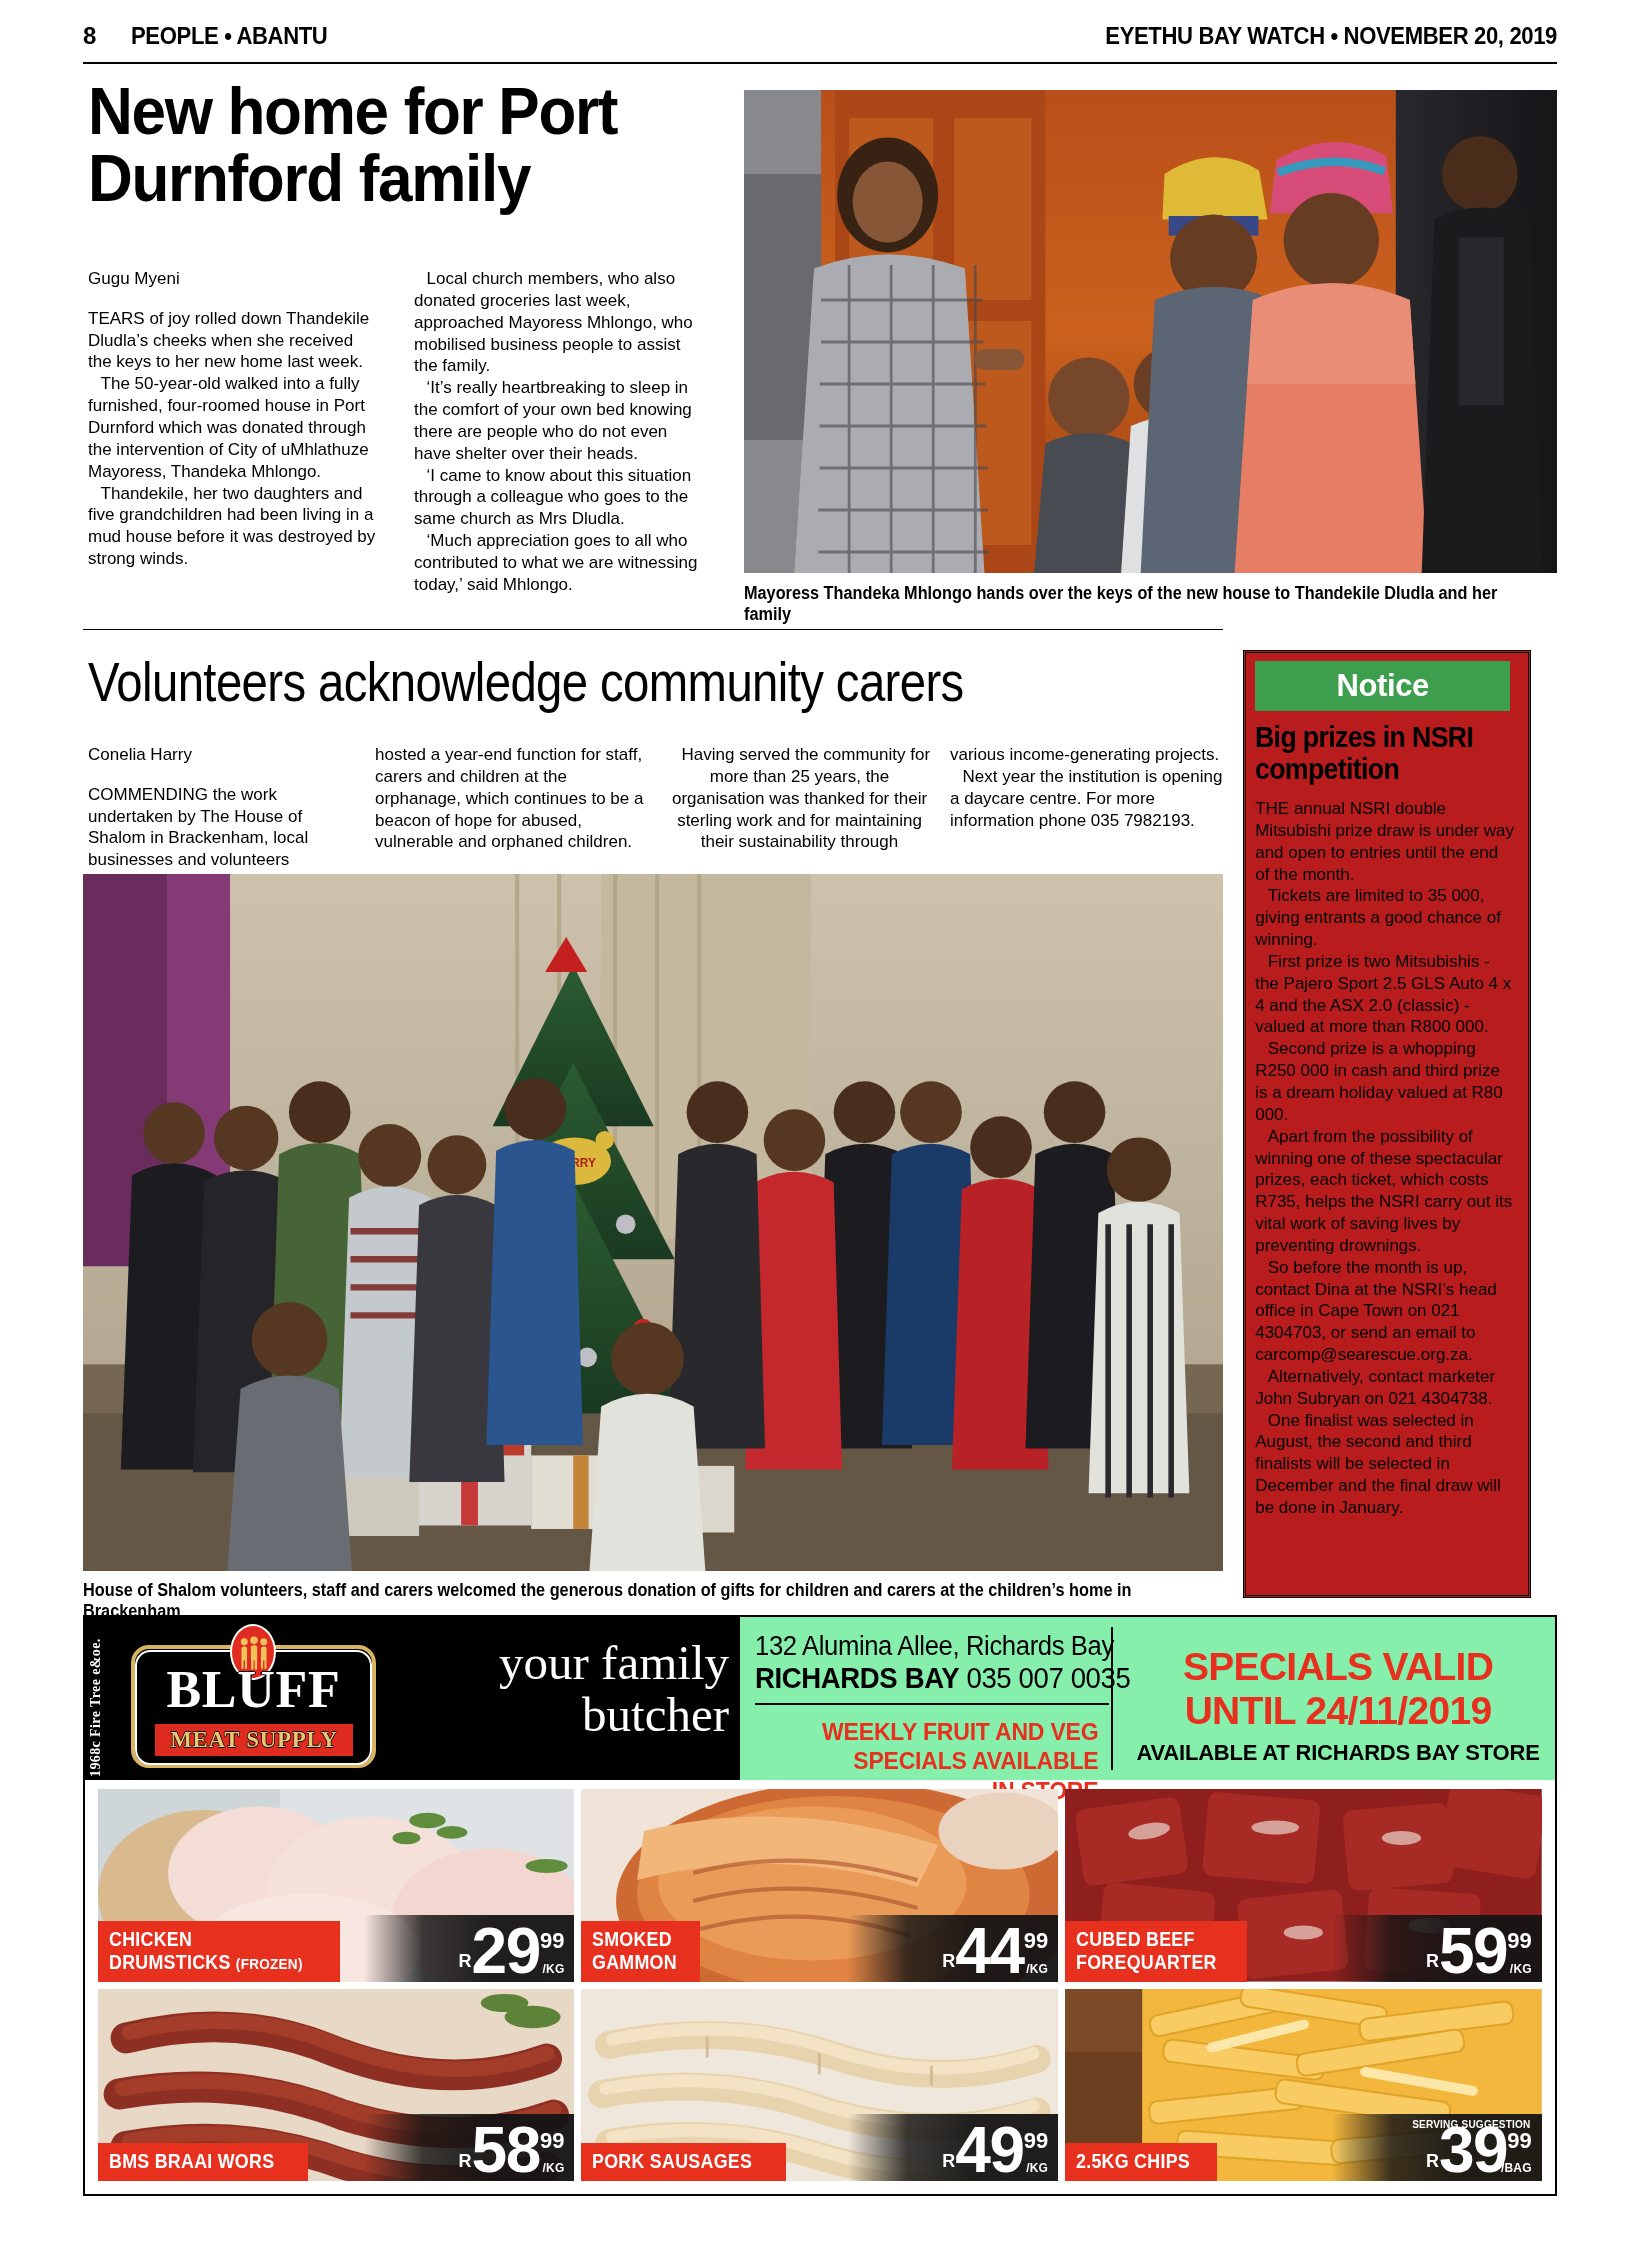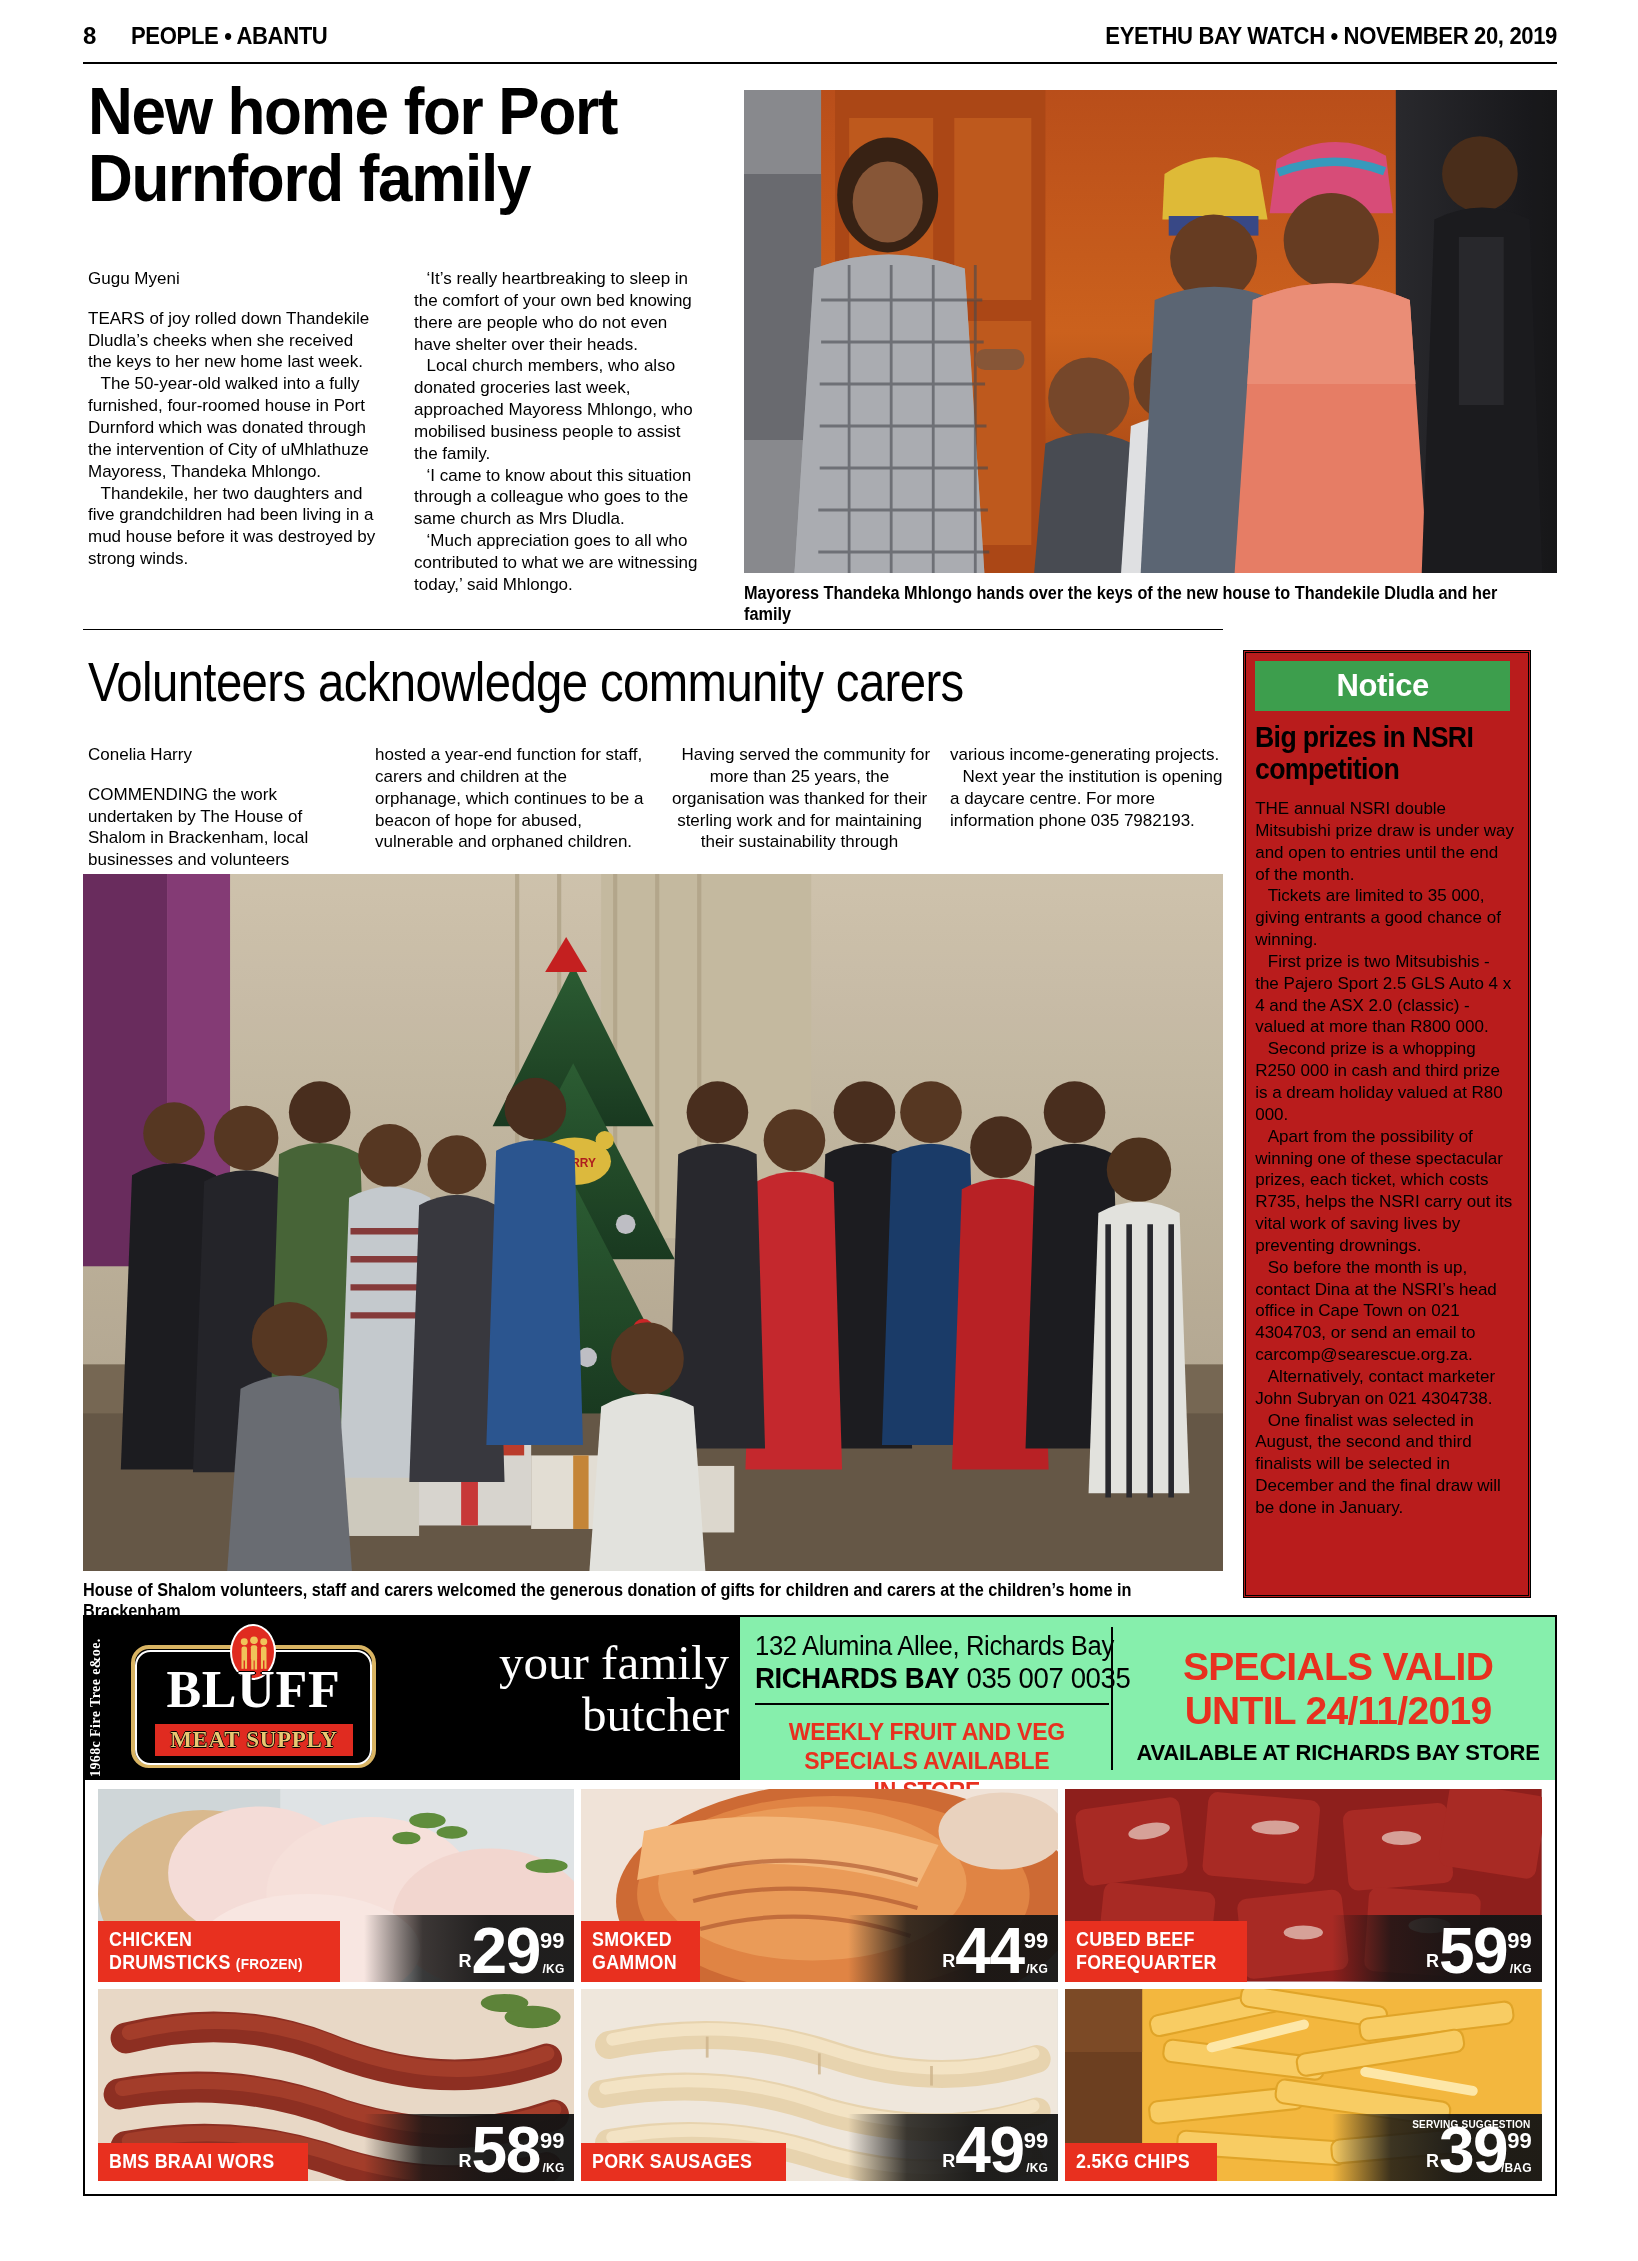--- a/index.html
+++ b/index.html
@@ -67,21 +67,21 @@
   .logo-sub span{display:block;color:#e9c873;font-family:"Liberation Serif",serif;font-weight:bold;font-size:23px;line-height:32px;text-align:center;letter-spacing:0.7px;
      text-shadow:0.7px 0 0 #000,-0.7px 0 0 #000,0 0.7px 0 #000,0 -0.7px 0 #000;}
   .tagline{position:absolute;left:329px;top:19.6px;width:315px;color:#fff;font-family:"Liberation Serif",serif;font-size:49px;line-height:1.06;text-align:right;}
 
   .ad-mid{position:relative;flex:1;height:163px;background:#86efac;display:flex;}
   .ad-addr{position:relative;width:371px;padding:15.4px 12.6px 0 15.4px;box-sizing:border-box;}
   .addr-l1{font-size:27px;line-height:1.1;letter-spacing:-0.4px;transform:scaleX(0.95);transform-origin:left top;white-space:nowrap;}
   .addr-l2{font-size:29px;line-height:1.12;letter-spacing:-0.4px;white-space:nowrap;transform:scaleX(0.95);transform-origin:left top;}
   .addr-l2 b{font-weight:bold;}
   .addr-rule{margin:8.4px 0 0 0;height:2.1px;background:#000;width:354px;}
-  .addr-promo{margin-top:12.6px;color:#e8301f;font-weight:bold;font-size:23px;line-height:1.28;text-align:center;letter-spacing:-0.2px;}
+  .addr-promo{margin-top:12.6px;color:#e8301f;font-weight:bold;font-size:23px;line-height:1.28;text-align:right;letter-spacing:-0.2px;}
   .ad-divider{width:2.1px;background:#000;margin:9.8px 0;}
   .ad-valid{position:relative;flex:1;padding:28px 14px 0 22px;box-sizing:border-box;text-align:center;}
   .valid-big{color:#e8301f;font-weight:bold;font-size:39px;line-height:1.12;letter-spacing:-0.7px;}
   .valid-small{margin-top:8px;font-weight:bold;font-size:22px;letter-spacing:-0.2px;}
 
   
   .grid{position:absolute;left:12.6px;top:172px;width:1444px;height:392px;display:grid;grid-template-columns:repeat(3,1fr);grid-template-rows:repeat(2,1fr);gap:7px;}
   .cell{position:relative;overflow:hidden;background:#ddd;}
   .cell .label{position:absolute;left:0;bottom:0;background:#e8301f;color:#fff;padding:7px 11.2px 8.4px 11.2px;max-width:62%;}
   .cell .label .ln{font-weight:bold;font-size:20.3px;line-height:1.1;letter-spacing:0.3px;transform:scaleX(0.88);transform-origin:left top;white-space:nowrap;}
@@ -110,22 +110,22 @@
 
   <div id="s1c1" class="col">
     <p class="byline">Gugu Myeni</p>
     <p style="height:18px"></p>
     <p class="first">TEARS of joy rolled down Thandekile Dludla’s cheeks when she received the keys to her new home last week.</p>
     <p class="ind">The 50-year-old walked into a fully furnished, four-roomed house in Port Durnford which was donated through the intervention of City of uMhlathuze Mayoress, Thandeka Mhlongo.</p>
     <p class="ind">Thandekile, her two daughters and five grandchildren had been living in a mud house before it was destroyed by strong winds.</p>
   </div>
 
   <div id="s1c2" class="col">
+    <p class="ind first">Local church members, who also donated groceries last week, approached Mayoress Mhlongo, who mobilised business people to assist the family.</p>
     <p class="ind">‘It’s really heartbreaking to sleep in the comfort of your own bed knowing there are people who do not even have shelter over their heads.</p>
-    <p class="ind first">Local church members, who also donated groceries last week, approached Mayoress Mhlongo, who mobilised business people to assist the family.</p>
     <p class="ind">‘I came to know about this situation through a colleague who goes to the same church as Mrs Dludla.</p>
     <p class="ind">‘Much appreciation goes to all who contributed to what we are witnessing today,’ said Mhlongo.</p>
   </div>
 
   <div class="s1-photo">
     <svg width="813" height="483" viewBox="0 0 1160 690" preserveAspectRatio="none">
       <defs>
         <linearGradient id="wood" x1="0" y1="0" x2="0" y2="1">
           <stop offset="0" stop-color="#c1521c"></stop>
             <stop offset="0.5" stop-color="#d4651f"></stop>

